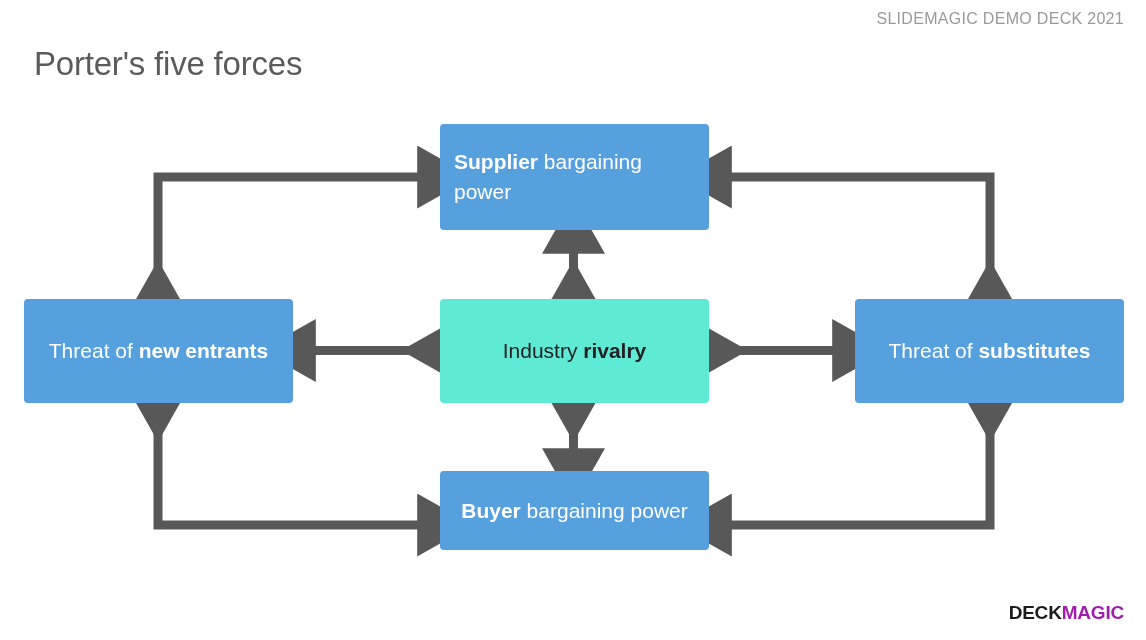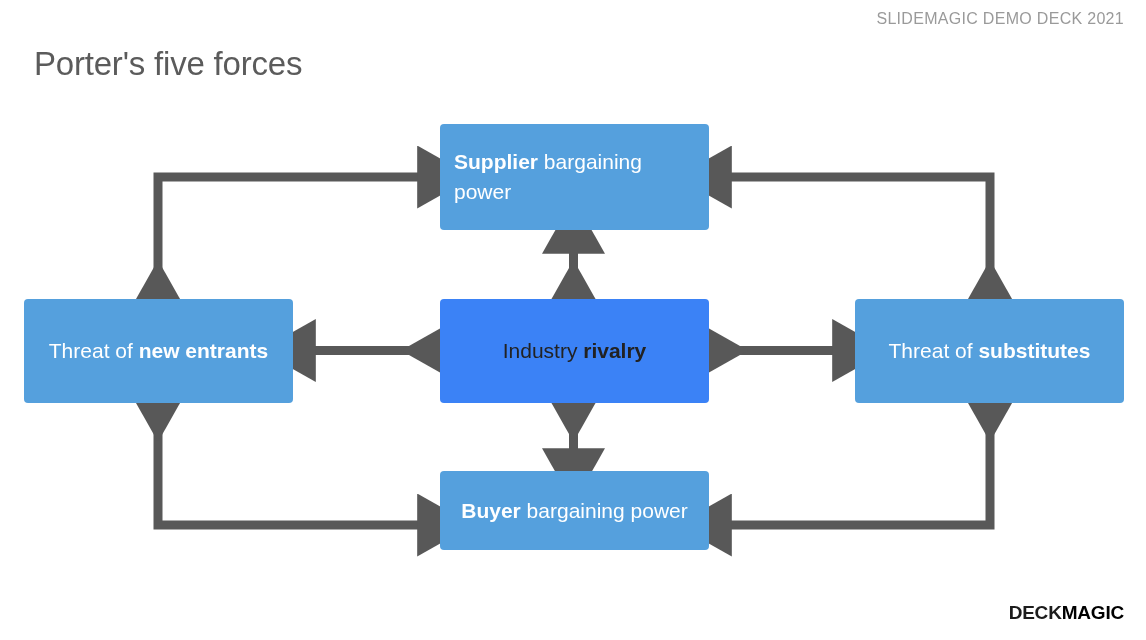--- a/index.html
+++ b/index.html
@@ -63,21 +63,21 @@
     padding: 4px 14px;
     font-size: 21px;
     line-height: 1.42;
     font-weight: 400;
   }
   .node.blue {
     background: #55a0dd;
     color: #ffffff;
   }
   .node.grey {
-    background: #3b82f6;
+    background: #5eead4;
     color: #222222;
   }
   .node b { font-weight: 700; }
 
   #node-supplier    { left: 440px; top: 124px; width: 269px; height: 106px; }
   #node-entrants    { left: 24px;  top: 299px; width: 269px; height: 104px; }
   #node-rivalry     { left: 440px; top: 299px; width: 269px; height: 104px; }
   #node-substitutes { left: 855px; top: 299px; width: 269px; height: 104px; }
   #node-buyer       { left: 440px; top: 471px; width: 269px; height: 79px; }
 
@@ -94,21 +94,21 @@
   .logo {
     position: absolute;
     right: 22px;
     bottom: 16px;
     font-size: 19px;
     font-weight: 700;
     letter-spacing: -0.2px;
     white-space: nowrap;
   }
   .logo .slide { color: #1c1c1c; }
-  .logo .magic { color: #000000; }
+  .logo .magic { color: #a21caf; }
 </style>
 </head>
 <body>
 
 <div id="slide">
 
   <div class="deck-label">SLIDEMAGIC DEMO DECK 2021</div>
 
   <div class="title">Porter's five forces</div>
 

